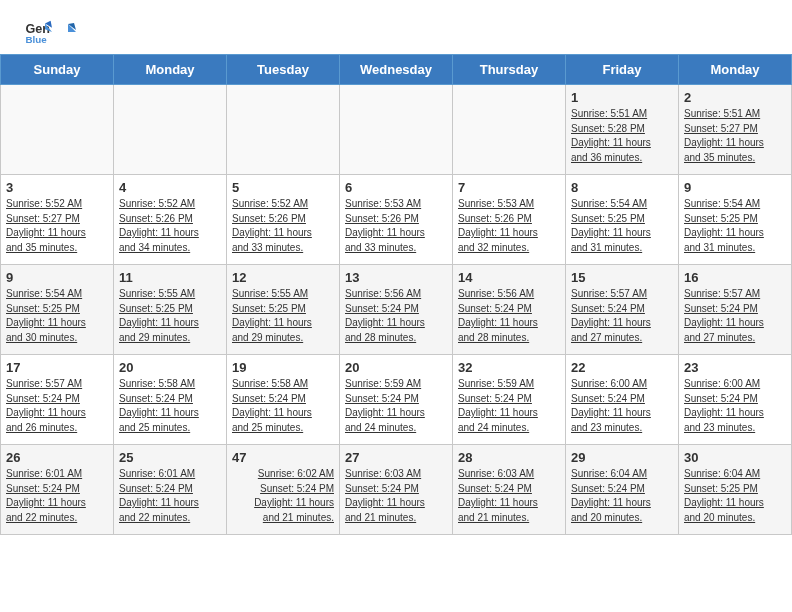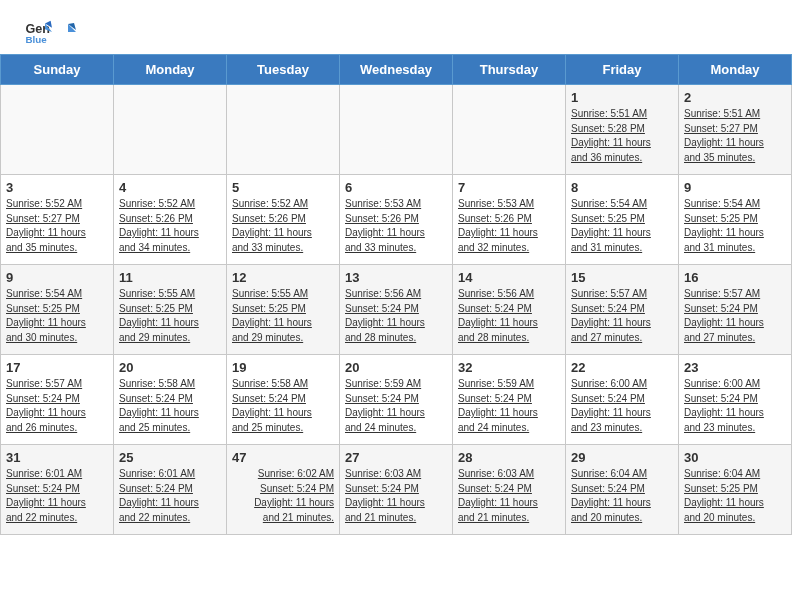--- a/index.html
+++ b/index.html
@@ -306,21 +306,21 @@
         <td>
           <span class="day-number">23</span>
           <div class="day-info" style="white-space: pre-line;">Sunrise: 6:00 AM
 Sunset: 5:24 PM
 Daylight: 11 hours
 and 23 minutes.</div>
         </td>
       </tr>
       <tr>
         <td>
-          <span class="day-number">31</span>
+          <span class="day-number">26</span>
           <div class="day-info" style="white-space: pre-line;">Sunrise: 6:01 AM
 Sunset: 5:24 PM
 Daylight: 11 hours
 and 22 minutes.</div>
         </td>
         <td>
           <span class="day-number">25</span>
           <div class="day-info" style="white-space: pre-line;">Sunrise: 6:01 AM
 Sunset: 5:24 PM
 Daylight: 11 hours

